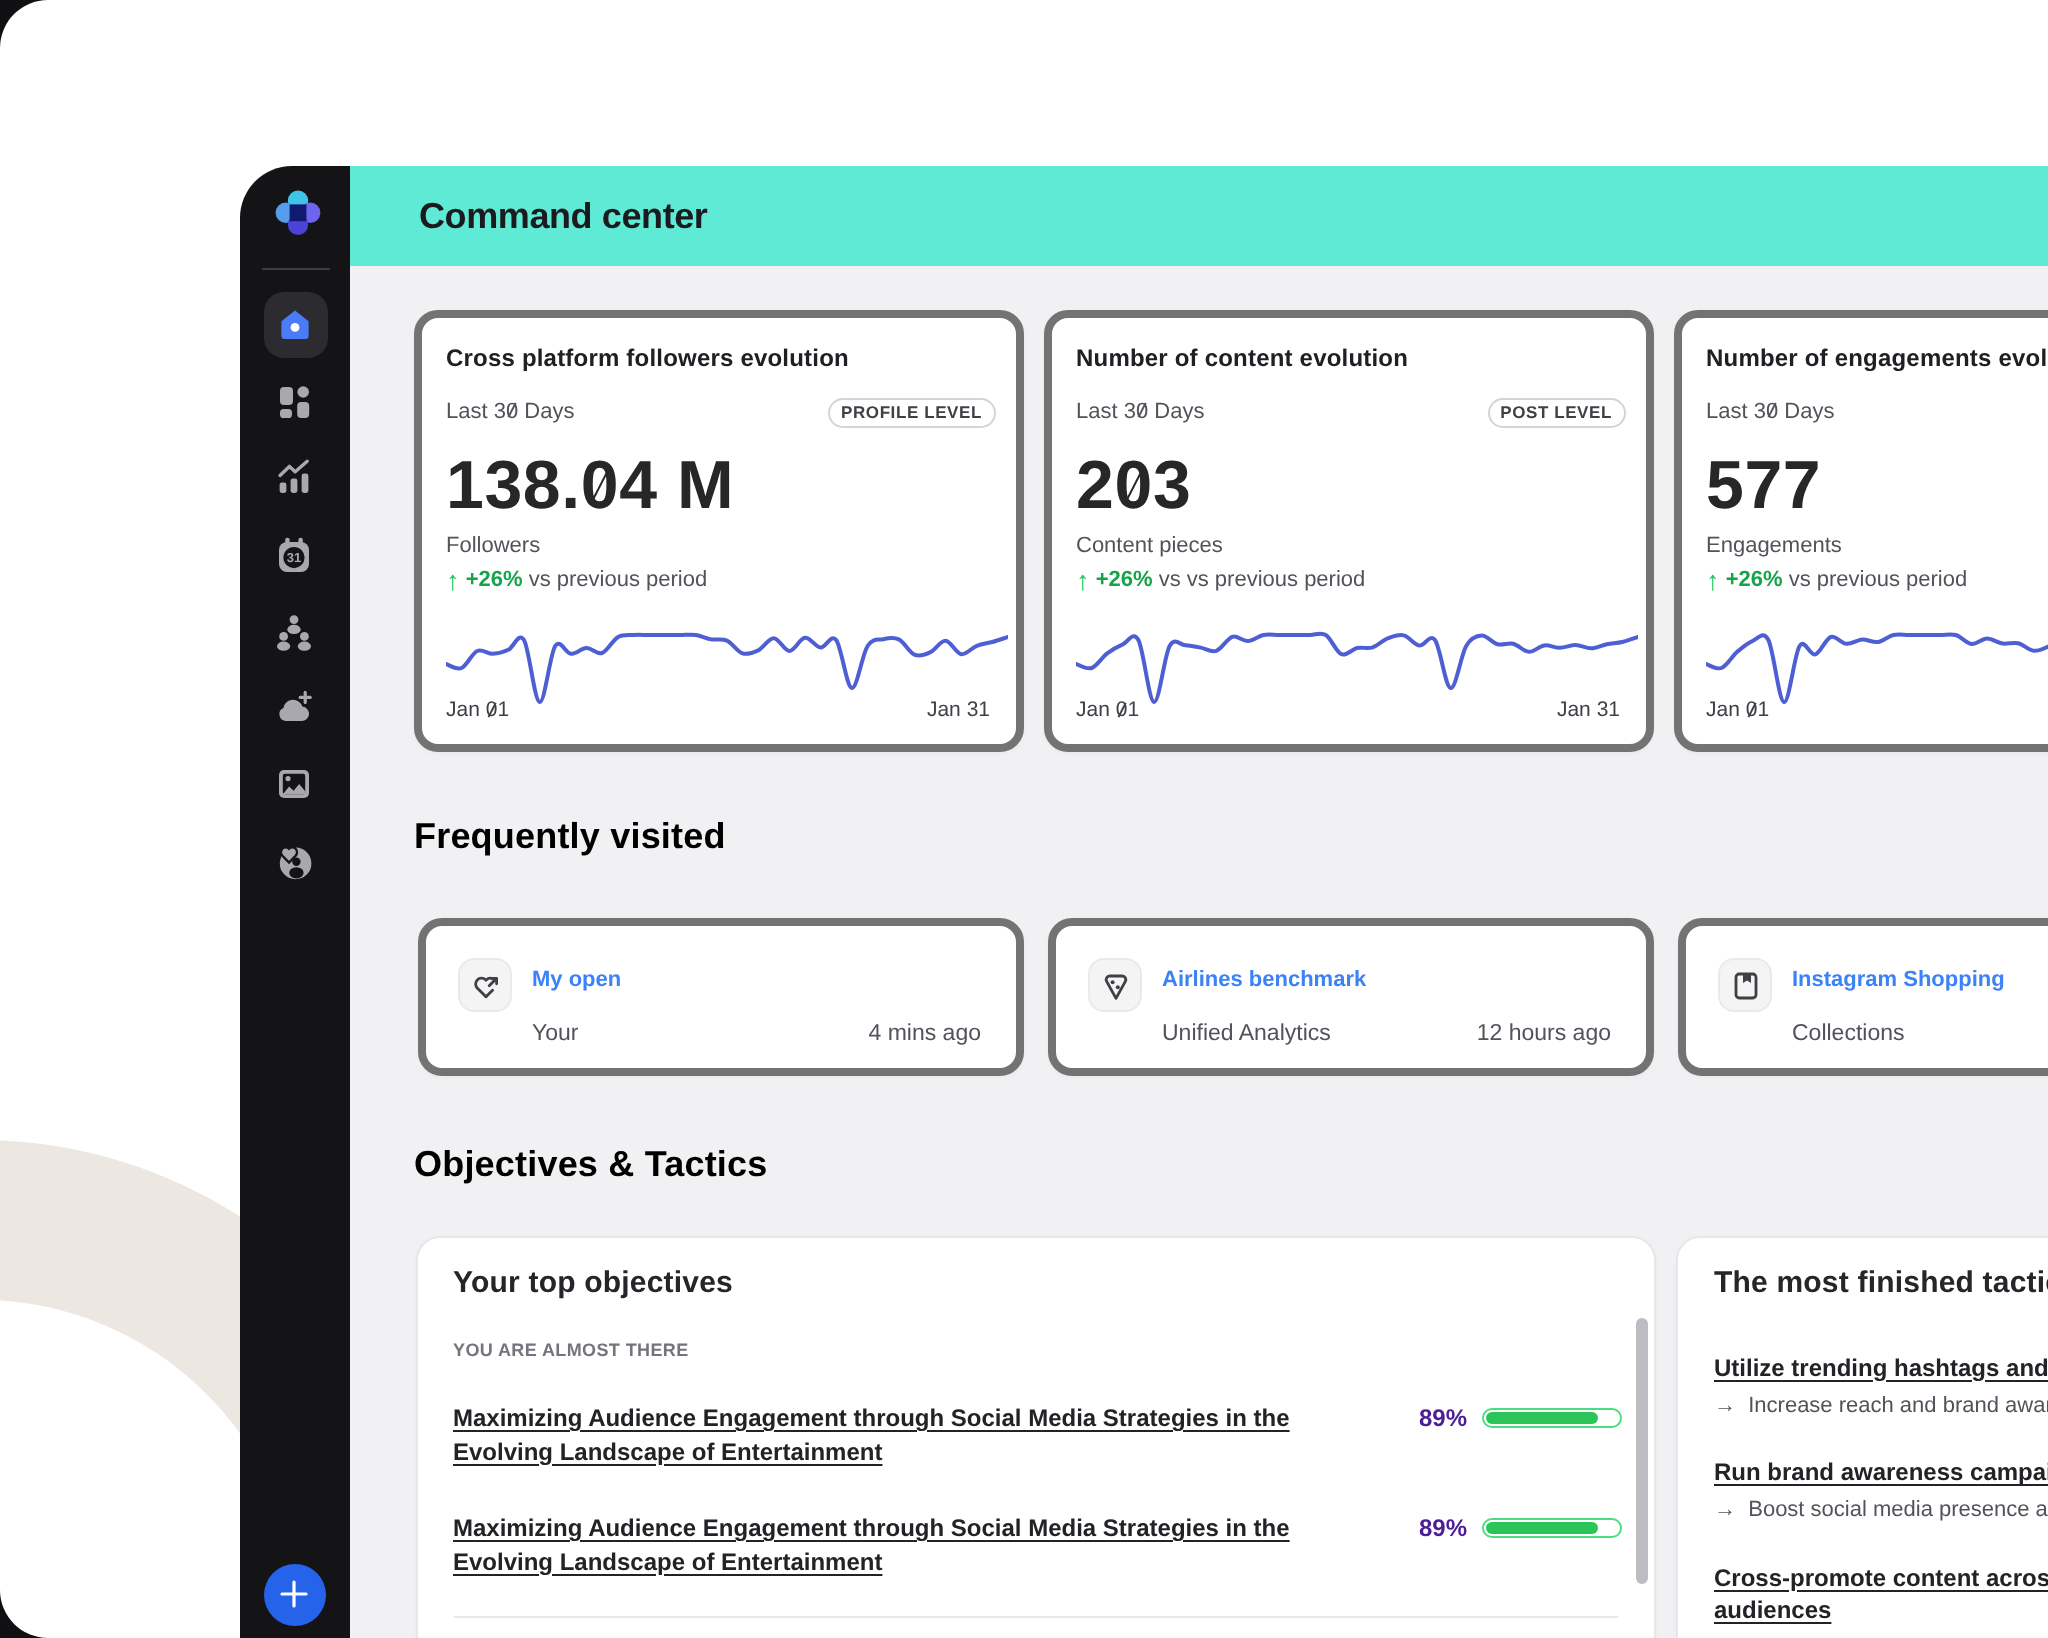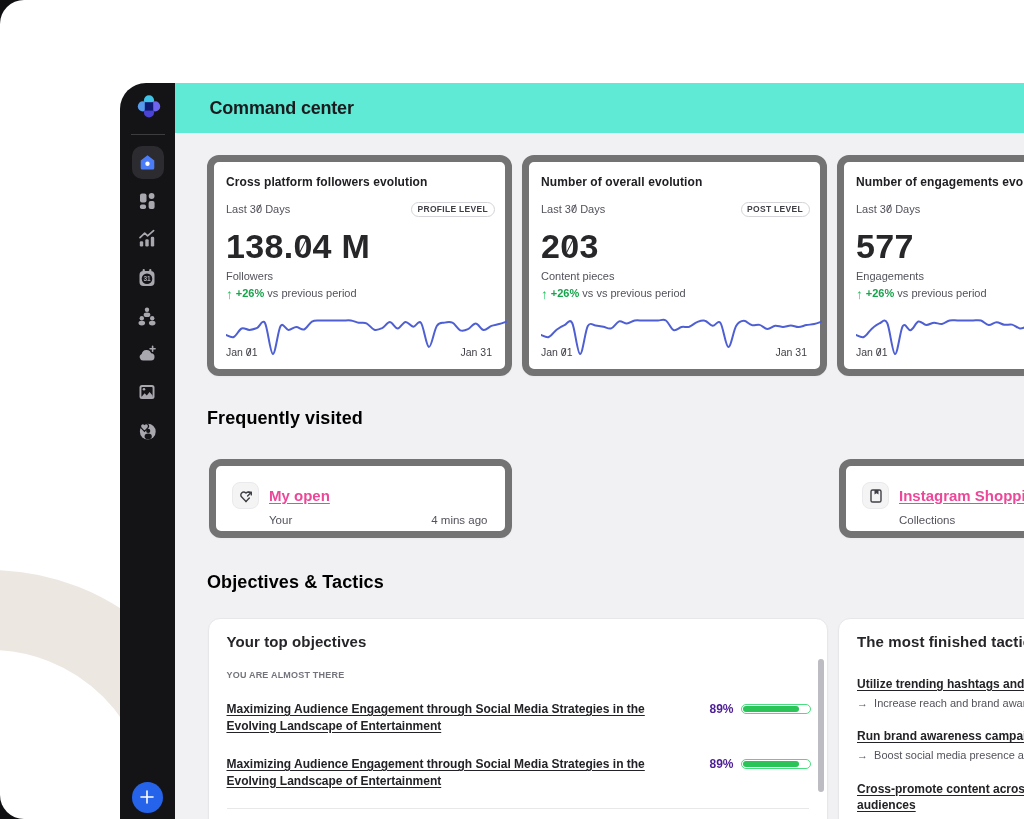--- a/index.html
+++ b/index.html
@@ -2,36 +2,36 @@
 <html><head><meta charset="utf-8">
 <style>
 *{margin:0;padding:0;box-sizing:border-box}
 html,body{width:1024px;height:819px;overflow:hidden}
 body{background:#101013;font-family:"Liberation Sans",sans-serif;-webkit-font-smoothing:antialiased}
 .page{position:absolute;inset:0;background:#fff;border-radius:24px 0 0 24px;overflow:hidden}
 .ring{position:absolute;left:-250px;top:570px;width:480px;height:480px;border-radius:50%;border:80px solid #ece7e1}
 .header{position:absolute;left:174.5px;top:83px;right:0;height:50px;background:#5eead4}
 .header h1{position:absolute;left:35px;top:16px;font-size:18px;font-weight:700;letter-spacing:-.2px;color:#1b1b1f;line-height:18px}
 .content{position:absolute;left:174.5px;top:133px;right:0;bottom:0;background:#f1f1f3}
-.card{position:absolute;background:#fff;border:7px solid #737373;border-radius:12px;box-shadow:0 1px 2px rgba(0,0,0,.03)}
+.card{position:absolute;background:#fff;border:4px solid #737373;border-radius:12px;box-shadow:0 1px 2px rgba(0,0,0,.03)}
 .ct{position:absolute;left:12px;top:13px;font-size:12px;font-weight:700;color:#202024;letter-spacing:.1px}
 .sub{position:absolute;left:12px;font-size:11px;color:#52525b}
 .pill{position:absolute;right:10.5px;top:40px;height:15px;line-height:13.5px;border:1px solid #d4d4d8;border-radius:8px;padding:0 5.5px;font-size:8.5px;font-weight:700;color:#3f3f46;letter-spacing:.3px;background:#fff}
 .big{position:absolute;left:12px;top:69.5px;font-size:34px;line-height:30px;font-weight:700;letter-spacing:.3px;color:#27272a}
 .grow{position:absolute;left:12px;top:125.5px;font-size:11px;color:#52525b}
 .grow b{color:#16a34a}
 .grow .ar{color:#22c55e;font-weight:400;font-size:13.5px;vertical-align:-1.5px;line-height:11px;display:inline-block}
 .jan{position:absolute;bottom:10.5px;font-size:10.5px;color:#3f3f46}
 .spark{position:absolute;left:12px;top:148px}
 .z{position:relative;display:inline-block}
 .z::after{content:"";position:absolute;left:50%;top:16%;bottom:16%;width:6.5%;min-width:1px;background:currentColor;transform:translateX(-50%) rotate(27deg)}
 .h2{position:absolute;font-size:18px;font-weight:700;letter-spacing:.1px;color:#000000}
 .vcard .tile{position:absolute;left:16px;top:16px;width:27px;height:27px;border-radius:8px;background:#f4f4f5;border:1px solid #eaeaec}
 .vcard .tile svg{position:absolute;left:5.5px;top:5.5px}
-.vcard a{position:absolute;left:53.5px;top:21px;font-size:15px;font-weight:700;color:#ec4899;text-decoration:underline;text-underline-offset:2px}
+.vcard a{position:absolute;left:53.5px;top:21px;font-size:11px;font-weight:700;color:#3b82f6;text-underline-offset:2px}
 .vcard .l{position:absolute;left:53.5px;top:48px;font-size:11.5px;color:#52525b}
 .vcard .r{position:absolute;right:17px;top:48px;font-size:11.5px;color:#52525b}
 .bigcard{position:absolute;top:618px;width:620px;height:230px;background:#fff;border:1px solid #e7e7ea;border-radius:12px;box-shadow:0 1px 2px rgba(0,0,0,.03)}
 .bigcard .t{position:absolute;left:18px;top:14px;font-size:15px;font-weight:700;letter-spacing:.1px;color:#26262a}
 .eyebrow{position:absolute;left:18px;top:51px;font-size:9px;font-weight:700;color:#74747c;letter-spacing:.2px}
 .obj{position:absolute;left:18px;width:440px;font-size:12px;font-weight:700;color:#232327;line-height:16.5px;text-decoration:underline;text-underline-offset:2px}
 .pct{position:absolute;font-size:12px;font-weight:700;color:#4c1d95}
 .pbar{position:absolute;width:70px;height:10px;border:1px solid #4ade80;border-radius:5px;background:#fff}
 .pbar i{position:absolute;left:1.5px;top:1px;bottom:1px;width:56px;background:#2bc458;border-radius:3.5px}
 .divline{position:absolute;left:18px;right:18px;height:1px;background:#e8e8ea}
@@ -56,21 +56,21 @@
     <div class="big">138.<span class="z">0</span>4 M</div>
     <div class="sub" style="top:108.5px">Followers</div>
     <div class="grow"><span class="ar">↑</span> <b>+26%</b> vs previous period</div>
     <svg class="spark" width="281" height="48" viewBox="0 0 281 48">
         <path d="M0.0,25.0C1.3,25.3 5.2,28.1 7.8,27.0C10.4,25.9 13.0,19.6 15.6,18.5C18.2,17.3 20.8,20.0 23.4,19.9C26.0,19.8 28.6,19.1 31.2,17.9C33.8,16.7 36.4,8.6 39.0,13.0C41.6,17.4 44.2,43.5 46.8,44.0C49.4,44.5 52.0,20.0 54.6,16.0C57.2,12.0 59.8,19.8 62.4,19.9C65.0,20.1 67.6,17.1 70.2,17.0C72.9,16.9 75.5,20.4 78.1,19.5C80.7,18.6 83.3,13.1 85.9,11.6C88.5,10.1 91.1,10.7 93.7,10.5C96.3,10.3 98.9,10.5 101.5,10.5C104.1,10.5 106.7,10.5 109.3,10.5C111.9,10.5 114.5,10.5 117.1,10.5C119.7,10.5 122.3,10.1 124.9,10.5C127.5,10.9 130.1,12.2 132.7,12.7C135.3,13.1 137.9,12.1 140.5,13.3C143.1,14.5 145.7,18.9 148.3,19.7C150.9,20.5 153.5,19.4 156.1,18.2C158.7,16.9 161.3,12.0 163.9,12.1C166.5,12.1 169.1,18.5 171.7,18.5C174.3,18.4 176.9,12.2 179.5,11.9C182.1,11.6 184.7,16.5 187.3,16.7C189.9,16.9 192.5,9.6 195.1,13.0C197.7,16.4 200.3,36.5 202.9,37.0C205.5,37.5 208.1,20.1 210.8,16.0C213.4,11.9 216.0,13.2 218.6,12.6C221.2,12.0 223.8,11.4 226.4,12.7C229.0,13.9 231.6,19.2 234.2,20.3C236.8,21.4 239.4,20.4 242.0,19.2C244.6,18.1 247.2,13.2 249.8,13.4C252.4,13.5 255.0,19.7 257.6,20.1C260.2,20.5 262.8,16.9 265.4,15.9C268.0,14.9 270.6,14.7 273.2,14.0C275.8,13.3 279.7,11.9 281.0,11.5" fill="none" stroke="#4e5fd3" stroke-width="2" stroke-linecap="round"></path>
       </svg>
     <div class="jan" style="left:12px">Jan <span class="z">0</span>1</div>
     <div class="jan" style="right:13px">Jan 31</div>
   </div>
   <div class="card" style="left:522px;top:154.5px;width:305px;height:221px">
-    <div class="ct">Number of overall evolution</div>
+    <div class="ct">Number of content evolution</div>
     <div class="sub" style="top:41px">Last 3<span class="z">0</span> Days</div>
     <div class="pill">POST LEVEL</div>
     <div class="big">2<span class="z">0</span>3</div>
     <div class="sub" style="top:108.5px">Content pieces</div>
     <div class="grow"><span class="ar">↑</span> <b>+26%</b> vs vs previous period</div>
     <svg class="spark" width="281" height="48" viewBox="0 0 281 48">
         <path d="M0.0,25.0C1.3,25.3 5.2,27.9 7.8,27.0C10.4,26.1 13.0,21.7 15.6,19.7C18.2,17.8 20.8,16.3 23.4,15.2C26.0,14.0 28.6,8.2 31.2,13.0C33.8,17.8 36.4,43.5 39.0,44.0C41.6,44.5 44.2,20.7 46.8,16.0C49.4,11.3 52.0,15.5 54.6,15.6C57.2,15.8 59.8,16.3 62.4,16.8C65.0,17.3 67.6,19.3 70.2,18.4C72.9,17.5 75.5,12.3 78.1,11.4C80.7,10.6 83.3,13.7 85.9,13.5C88.5,13.4 91.1,11.0 93.7,10.5C96.3,10.0 98.9,10.5 101.5,10.5C104.1,10.5 106.7,10.5 109.3,10.5C111.9,10.5 114.5,10.5 117.1,10.5C119.7,10.5 122.3,8.9 124.9,10.5C127.5,12.1 130.1,19.1 132.7,20.1C135.3,21.2 137.9,17.6 140.5,17.0C143.1,16.5 145.7,17.5 148.3,16.7C150.9,15.8 153.5,13.1 156.1,12.1C158.7,11.1 161.3,10.0 163.9,10.7C166.5,11.3 169.1,15.4 171.7,15.8C174.3,16.2 176.9,9.5 179.5,13.0C182.1,16.5 184.7,36.5 187.3,37.0C189.9,37.5 192.5,20.4 195.1,16.0C197.7,11.6 200.3,10.9 202.9,10.8C205.5,10.7 208.1,14.5 210.8,15.1C213.4,15.8 216.0,14.3 218.6,14.9C221.2,15.5 223.8,18.8 226.4,18.9C229.0,19.1 231.6,16.0 234.2,15.7C236.8,15.4 239.4,16.9 242.0,16.9C244.6,16.9 247.2,15.5 249.8,15.5C252.4,15.5 255.0,17.2 257.6,17.1C260.2,17.1 262.8,15.6 265.4,15.1C268.0,14.6 270.6,14.6 273.2,14.0C275.8,13.4 279.7,11.9 281.0,11.5" fill="none" stroke="#4e5fd3" stroke-width="2" stroke-linecap="round"></path>
       </svg>
     <div class="jan" style="left:12px">Jan <span class="z">0</span>1</div>
     <div class="jan" style="right:13px">Jan 31</div>
@@ -94,20 +94,32 @@
         <svg width="16" height="16" viewBox="0 0 16 16" fill="none" stroke="#3f3f46" stroke-width="1.4" stroke-linecap="round" stroke-linejoin="round">
           <path d="M8 13.4 3.7 9.1a2.9 2.9 0 0 1 4.1-4.2l.2.2.2-.2a2.9 2.9 0 0 1 3.9-.2"></path>
           <path d="M8 13.4c.8-.8 2.2-2.2 3.3-3.3"></path>
           <path d="M9.6 7.9l3.5-3.5"></path>
           <path d="M10.6 4.2h2.7v2.7"></path>
         </svg>
       </div>
     <a>My open</a>
     <div class="l">Your</div>
       <div class="r">4 mins ago</div>
+  </div>
+  <div class="card vcard" style="left:523.5px;top:458.5px;width:303px;height:79px">
+    <div class="tile">
+        <svg width="16" height="16" viewBox="0 0 16 16" fill="none" stroke="#3f3f46" stroke-width="1.4" stroke-linecap="round" stroke-linejoin="round">
+          <path d="M8 14.2 3.4 5.8A1.8 1.8 0 0 1 5 3h6a1.8 1.8 0 0 1 1.6 2.8z"></path>
+          <circle cx="6.3" cy="6.1" r="1" fill="#3f3f46" stroke="none"></circle>
+          <circle cx="8.9" cy="8.6" r="1" fill="#3f3f46" stroke="none"></circle>
+        </svg>
+      </div>
+    <a>Airlines benchmark</a>
+    <div class="l">Unified Analytics</div>
+      <div class="r">12 hours ago</div>
   </div>
   <div class="card vcard" style="left:838.5px;top:458.5px;width:303px;height:79px">
     <div class="tile">
         <svg width="16" height="16" viewBox="0 0 16 16" fill="none" stroke="#3f3f46" stroke-width="1.4" stroke-linecap="round" stroke-linejoin="round">
           <rect x="3" y="2" width="10" height="12" rx="1.6"></rect>
           <path d="M6.5 2v4.5l2-1.3 2 1.3V2" fill="#3f3f46" stroke="none"></path>
         </svg>
       </div>
     <a>Instagram Shopping</a>
     <div class="l">Collections</div>

